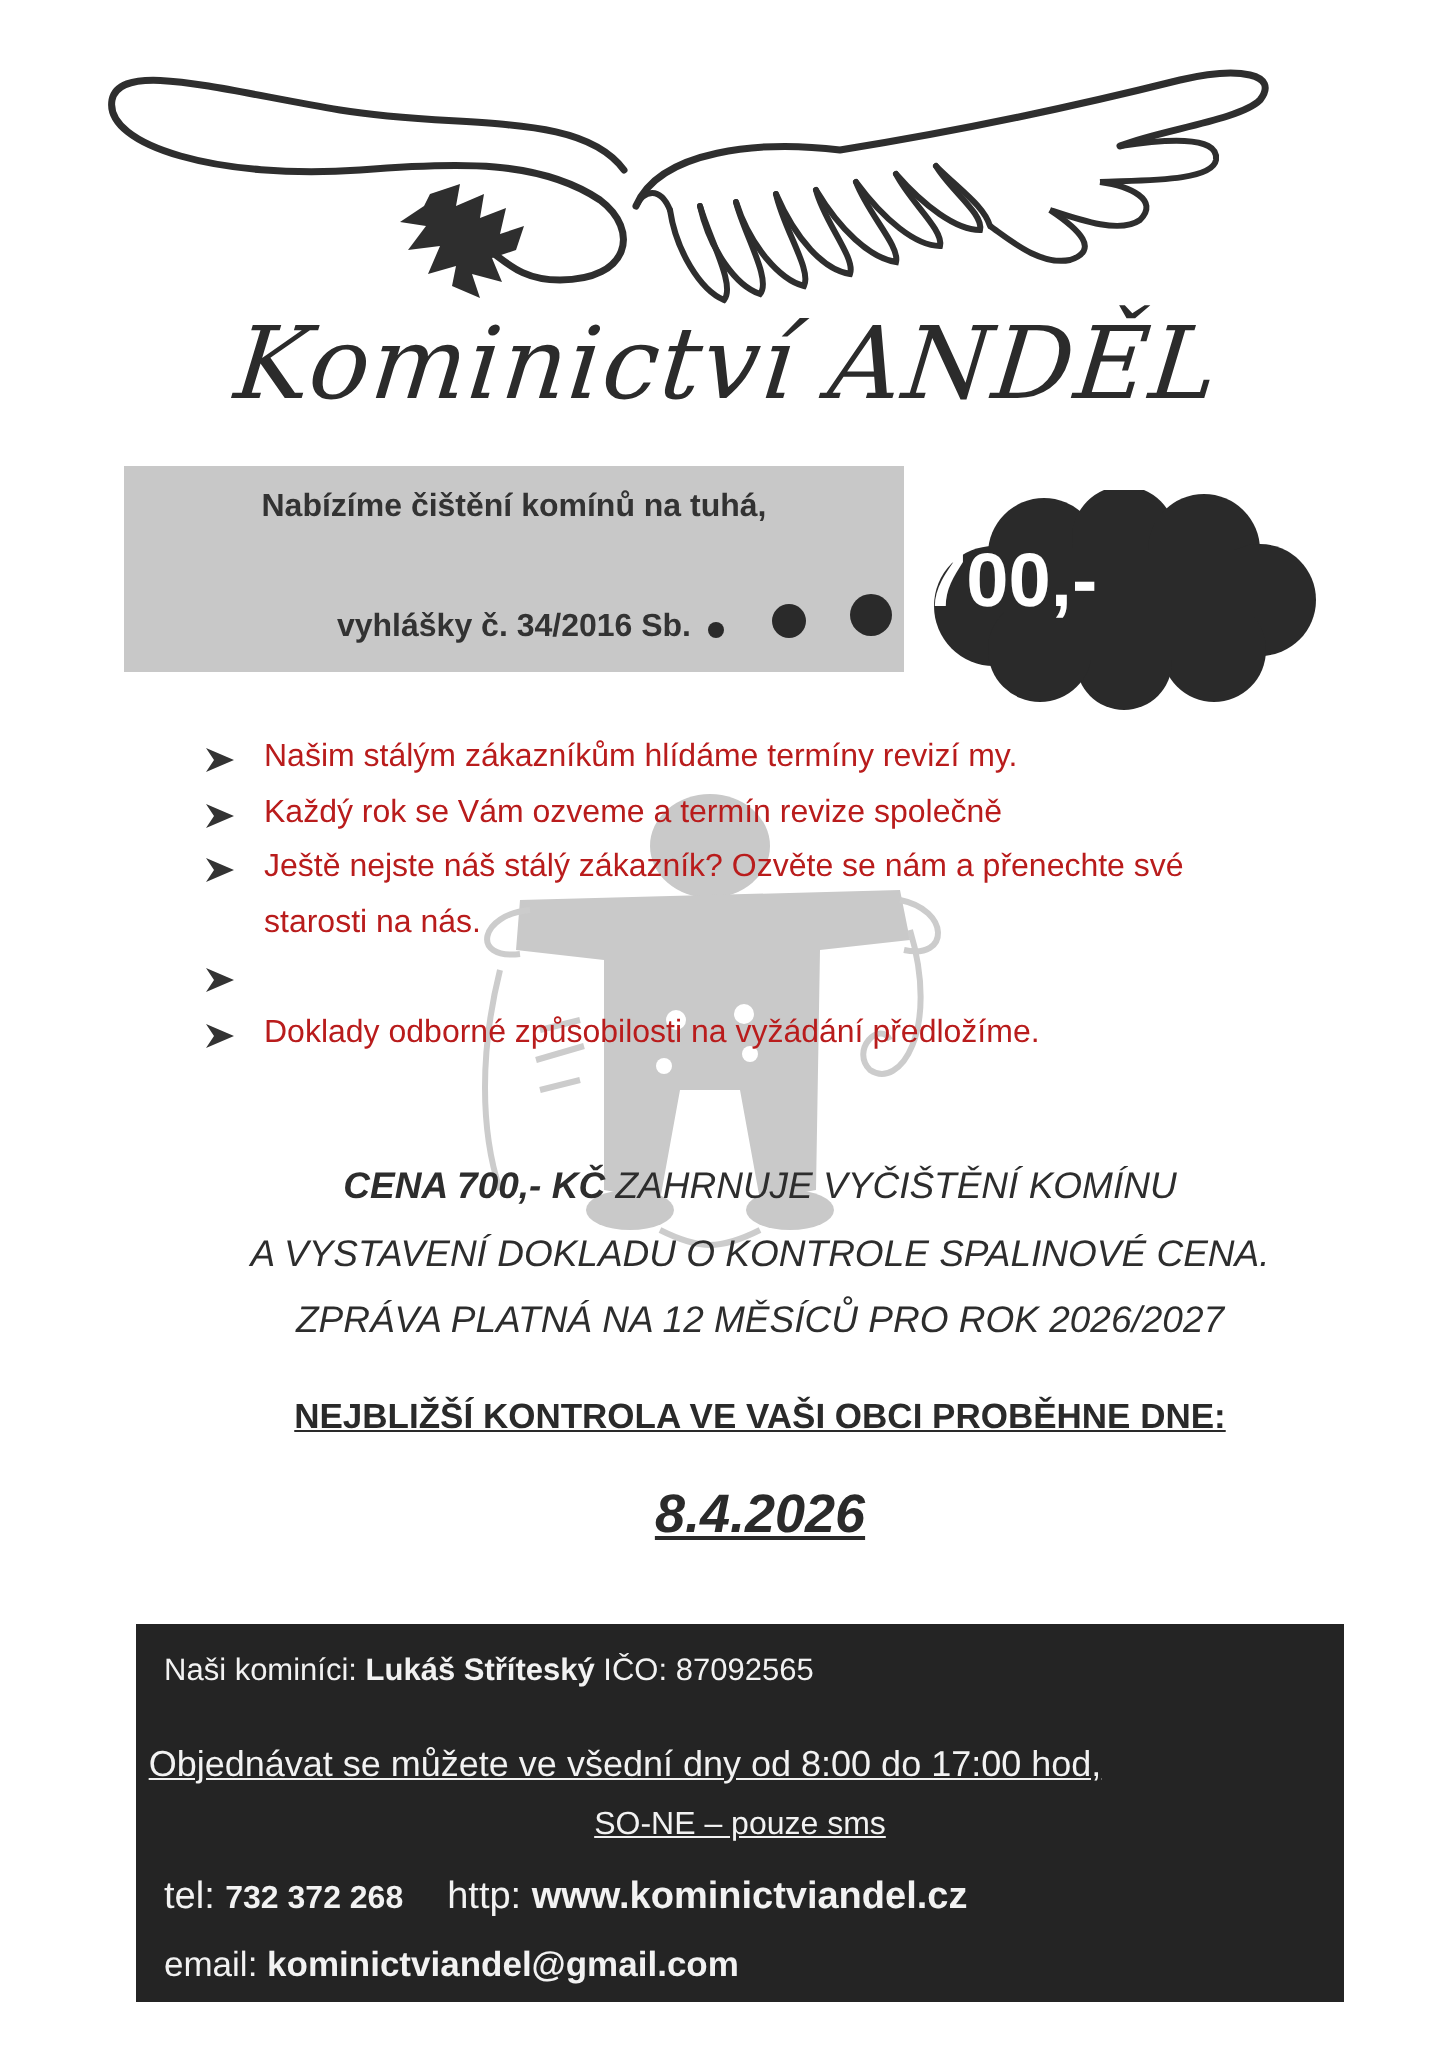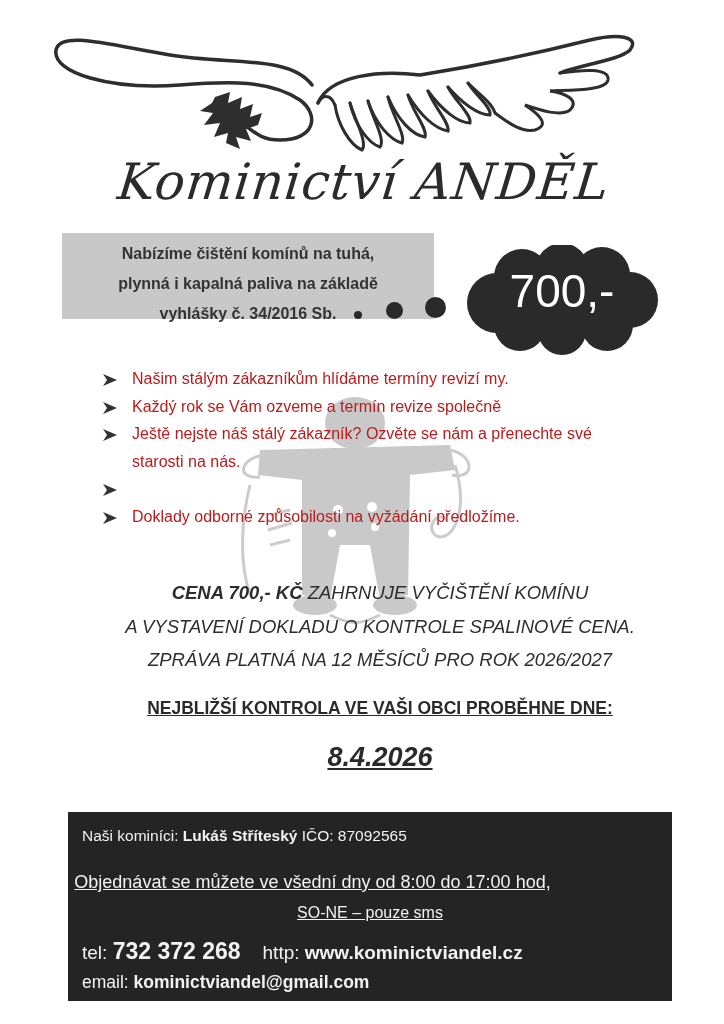--- a/index.html
+++ b/index.html
@@ -15,34 +15,35 @@
   .logo-title {
     position: absolute; left: 118px; top: 152px; width: 470px; height: 60px;
     font-family: "DejaVu Serif", "Liberation Serif", serif;
     font-style: italic; font-size: 50px; color: #2b2b2b;
     letter-spacing: 1px; line-height: 60px; transform: skewX(-6deg);
     white-space: nowrap;
   }
 
   
   .offer-box {
-    position: absolute; left: 62px; top: 233px; width: 372px; height: 86px;
+    position: absolute; left: 62px; top: 233px; width: 372px; height: 103px;
     background: #c8c8c8;
+    padding-left: 18px;
   }
   .offer-line {
     position: absolute; left: 0; width: 100%; text-align: center;
     font-weight: bold; font-size: 16px; color: #333;
   }
   .dot { position: absolute; border-radius: 50%; background: #2a2a2a; }
 
   
   #cloud-svg { position: absolute; left: 462px; top: 245px; width: 200px; height: 110px; }
   .price-text {
-    position: absolute; left: 462px; top: 266px; width: 200px; text-align: center;
-    color: #ffffff; font-weight: normal; font-size: 46px; line-height: 50px;
+    position: absolute; left: 462px; top: 266px; width: 200px; 
+    color: #ffffff; font-weight: bold; font-size: 38px; line-height: 50px;
   }
 
   
   #sweep-svg { position: absolute; left: 230px; top: 395px; width: 250px; height: 240px; opacity: 1; }
 
   
   .bullets { position: absolute; left: 102px; top: 368px; width: 580px; }
   .bullet-row { position: relative; height: 27.5px; font-size: 16px; color: #b91c1c; }
   .bullet-icon { position: absolute; left: 0; top: 5px; width: 16px; height: 14px; }
   .bullet-text { position: absolute; left: 30px; top: 2px; white-space: nowrap; }
@@ -122,21 +123,20 @@
     <path d="M220,55 C245,60 245,85 222,80"></path>
     <path d="M225,70 C240,120 220,150 205,140 C195,130 210,115 215,125"></path>
     <path d="M20,90 C10,130 10,170 20,200"></path>
     <path d="M100,220 C120,230 130,230 150,220"></path>
     <path d="M40,120 L60,115 M38,135 L62,128 M40,150 L60,145"></path>
   </g>
 </svg>
 
 <div class="offer-box">
   <div class="offer-line" style="top:12px;">Nabízíme čištění komínů na tuhá,</div>
-  <div class="offer-line" style="top:42px;">plynná i kapalná paliva na základě</div>
   <div class="offer-line" style="top:72px;">vyhlášky č.  34/2016 Sb.</div>
 </div>
 <div class="dot" style="left:354px; top:311px; width:8px; height:8px;"></div>
 <div class="dot" style="left:386px; top:302px; width:17px; height:17px;"></div>
 <div class="dot" style="left:425px; top:297px; width:21px; height:21px;"></div>
 
 <svg id="cloud-svg" viewBox="0 0 200 110">
   <g fill="#2a2a2a">
     <circle cx="35" cy="58" r="30"></circle>
     <circle cx="60" cy="32" r="28"></circle>
@@ -199,18 +199,18 @@
   <div class="contact-line" style="left:14px; top:15px; font-size:15.5px;">
     <span>Naši kominíci: </span><b>Lukáš Stříteský</b><span> IČO: 87092565</span>
   </div>
   <div class="contact-line" style="left:0; width:489px; text-align:center; top:60px; font-size:18px;">
     <u>Objednávat se můžete ve všední dny od 8:00 do 17:00 hod,</u>
   </div>
   <div class="contact-line" style="left:0; width:604px; text-align:center; top:92px; font-size:16px;">
     <u>SO-NE – pouze sms</u>
   </div>
   <div class="contact-line" style="left:14px; top:126px; font-size:19px;">
-    <span>tel: </span><b style="font-size:23px;">732 372 268</b><span style="display:inline-block; width:22px;"></span><span>http: </span><b>www.kominictviandel.cz</b>
+    <span>tel: </span><b style="font-size:16px;">732 372 268</b><span style="display:inline-block; width:22px;"></span><span>http: </span><b>www.kominictviandel.cz</b>
   </div>
   <div class="contact-line" style="left:14px; top:160px; font-size:17.5px;">
     <span>email: </span><b>kominictviandel@gmail.com</b>
   </div>
 </div>
 
 </body></html>

